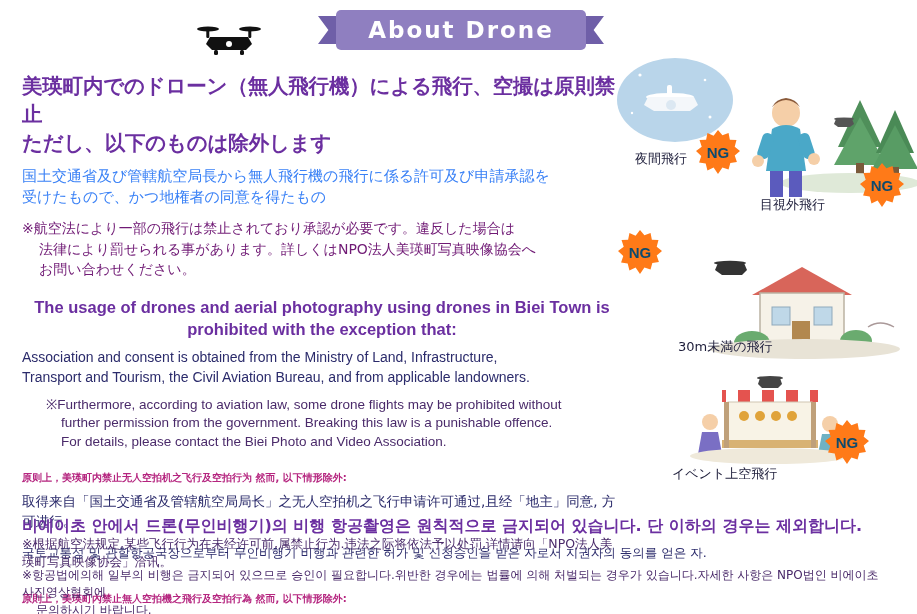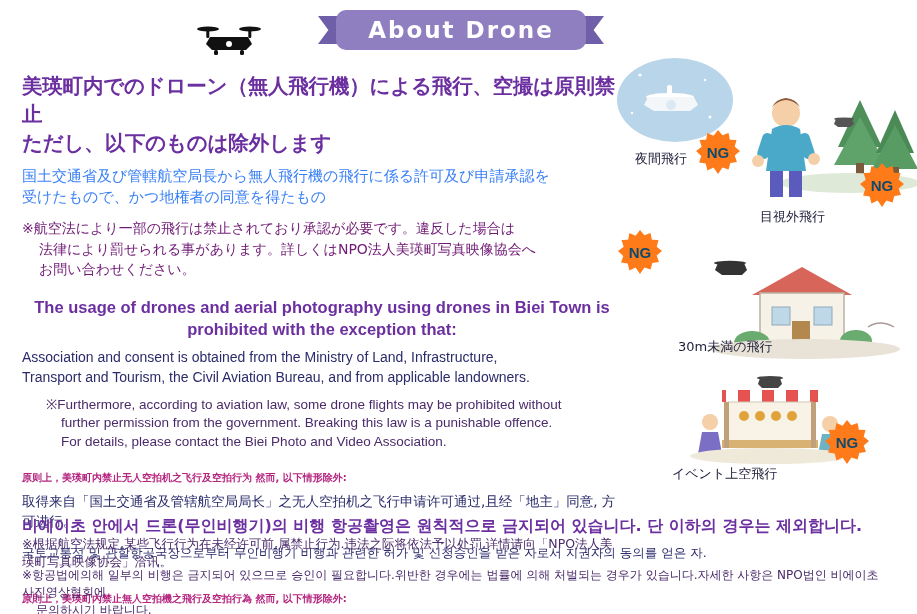--- a/index.html
+++ b/index.html
@@ -29,21 +29,21 @@
     width: 286px;
     height: 40px;
   }
   .banner-body {
     position: absolute;
     left: 18px;
     top: 0;
     width: 250px;
     height: 40px;
     background: #8f7fc0;
-    border-radius: 10px;
+    border-radius: 5px;
     box-sizing: border-box;
     display: flex;
     align-items: center;
     justify-content: center;
   }
   .banner-title {
     color: #ffffff;
     font-size: 23px;
     font-weight: bold;
     letter-spacing: 2px;
@@ -340,21 +340,21 @@
 
       <g fill="#555">
         <ellipse cx="104" cy="34" rx="10" ry="1.6"></ellipse>
         <path d="M96 34 L112 34 L114 39 L110 42 L98 42 L94 39 Z"></path>
       </g>
     </svg>
     <div class="ng-badge" style="left:250px;top:108px;">
       <div class="ng-star"></div>
       <div class="ng-text">NG</div>
     </div>
-    <div class="illus-caption" style="left:150px;top:153px;">目視外飛行</div>
+    <div class="illus-caption" style="left:150px;top:141px;">目視外飛行</div>
 
     <svg width="290" height="140" style="position:absolute;left:10px;top:170px;">
 
       <g fill="#333">
         <ellipse cx="110" cy="38" rx="16" ry="2.2"></ellipse>
         <path d="M98 38 L124 38 L127 45 L122 50 L102 50 L95 45 Z"></path>
       </g>
 
       <polygon points="132,70 182,42 232,70" fill="#d8655a"></polygon>
       <rect x="140" y="68" width="84" height="52" fill="#f6f2e8" stroke="#bbb2a2" stroke-width="1.5"></rect>

